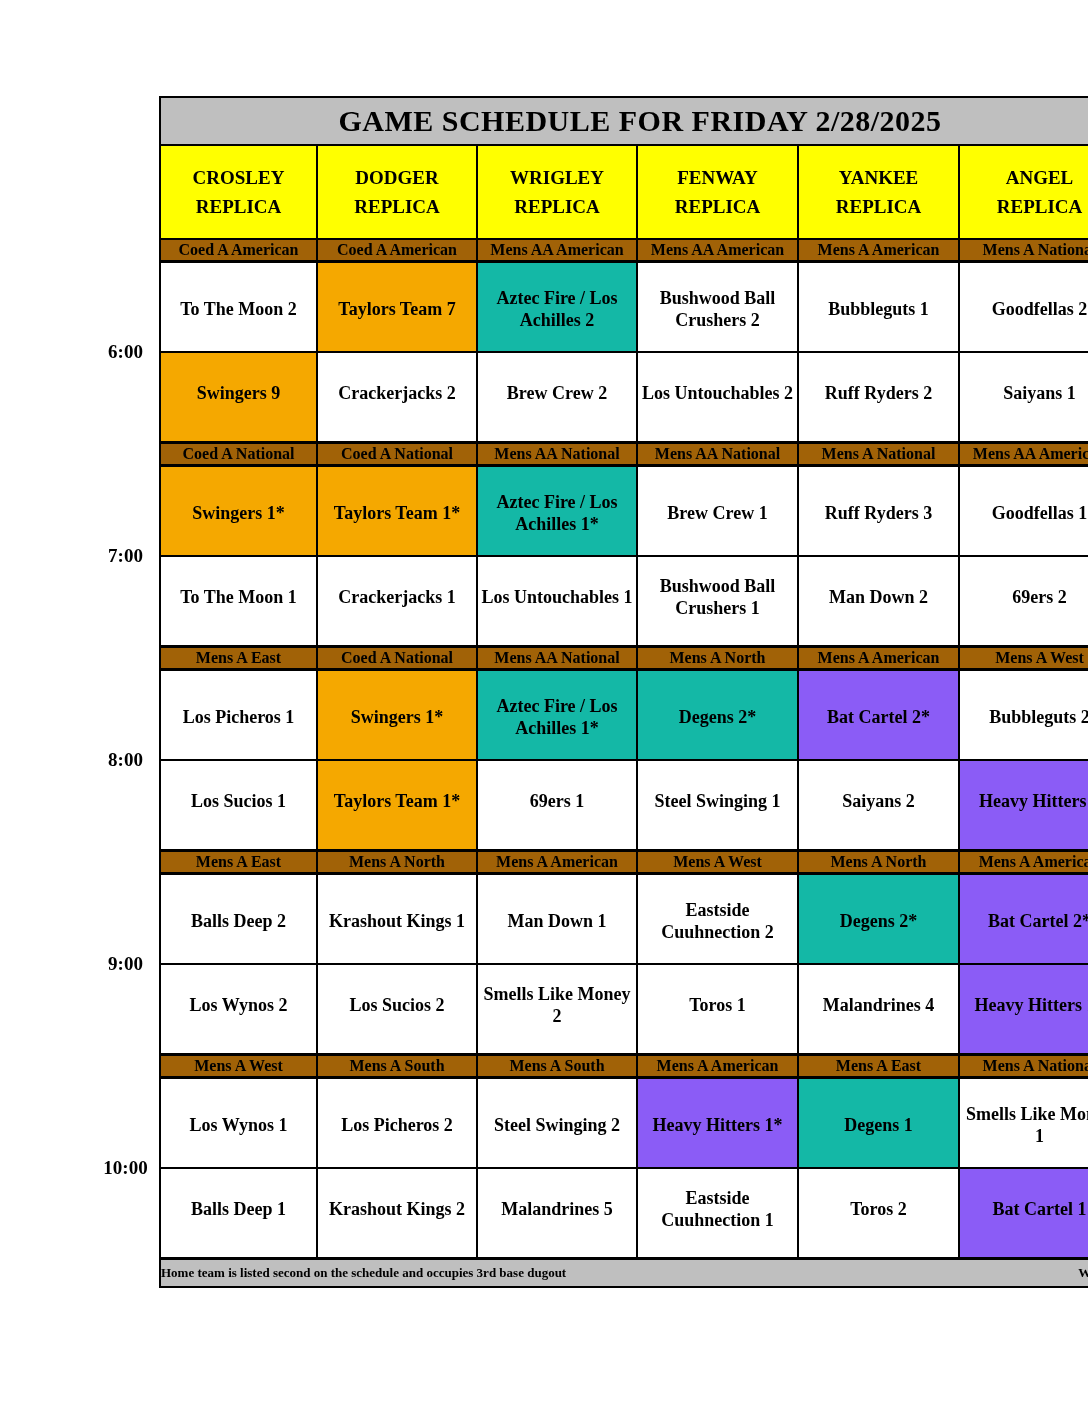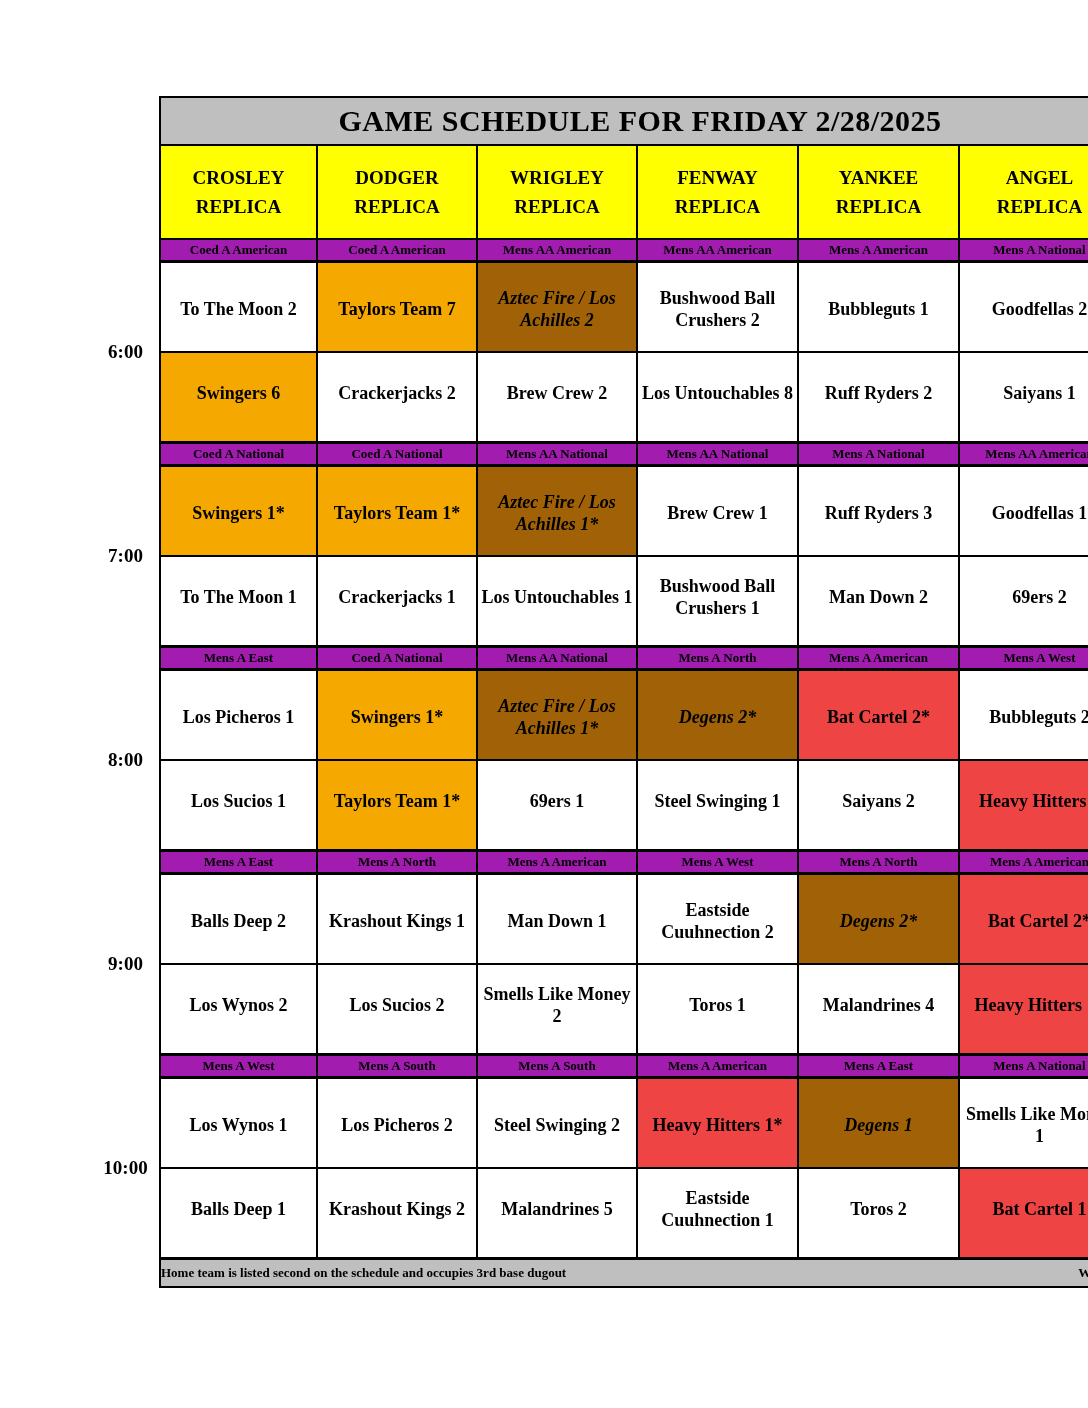--- a/index.html
+++ b/index.html
@@ -49,22 +49,22 @@
     background: #ffff00;
     font-size: 19px;
     font-weight: bold;
     height: 92px;
     line-height: 1.55;
     padding: 4px 2px;
   }
   .field-cell .ln2 { display: block; }
   
   .div-cell {
-    background: #a21caf;
-    font-size: 13px;
+    background: #a16207;
+    font-size: 16px;
     font-weight: bold;
     height: 20px;
     line-height: 20px;
     border-top: 2px solid #000 !important;
     border-bottom: 2px solid #000 !important;
     border-left: 1px solid #000;
     border-right: 1px solid #000;
   }
   
   .game-cell {
@@ -76,22 +76,22 @@
     background: #ffffff;
     border-left: 2px solid #000;
     border-right: 2px solid #000;
     border-top: none;
     border-bottom: none;
   }
   .game-cell.top { padding-top: 6px; }
   .game-cell.bottom { padding-bottom: 6px; }
   
   .hl-orange { background: #f5a800; }
-  .hl-blue   { background: #a16207; font-style: italic; }
-  .hl-yellow { background: #ef4444; }
+  .hl-blue   { background: #14b8a6; }
+  .hl-yellow { background: #8b5cf6; }
   
   .time-col {
     width: 68px;
     border: none !important;
     background: transparent;
     font-size: 19px;
     font-weight: bold;
     text-align: center;
   }
   .time-spacer {
@@ -165,24 +165,24 @@
           <tr>
             <td class="time-col" rowspan="2">6:00</td>
             <td class="game-cell top block-top ">To The Moon 2</td>
             <td class="game-cell top block-top hl-orange">Taylors Team 7</td>
             <td class="game-cell top block-top hl-blue">Aztec Fire / Los Achilles 2</td>
             <td class="game-cell top block-top ">Bushwood Ball Crushers 2</td>
             <td class="game-cell top block-top ">Bubbleguts 1</td>
             <td class="game-cell top block-top ">Goodfellas 2</td>
           </tr>
           <tr>
-            <td class="game-cell bottom block-bottom hl-orange">Swingers 6</td>
+            <td class="game-cell bottom block-bottom hl-orange">Swingers 9</td>
             <td class="game-cell bottom block-bottom ">Crackerjacks 2</td>
             <td class="game-cell bottom block-bottom ">Brew Crew 2</td>
-            <td class="game-cell bottom block-bottom ">Los Untouchables 8</td>
+            <td class="game-cell bottom block-bottom ">Los Untouchables 2</td>
             <td class="game-cell bottom block-bottom ">Ruff Ryders 2</td>
             <td class="game-cell bottom block-bottom ">Saiyans 1</td>
           </tr>
           <tr>
             <td class="time-spacer"></td>
             <td class="div-cell">Coed A National</td>
             <td class="div-cell">Coed A National</td>
             <td class="div-cell">Mens AA National</td>
             <td class="div-cell">Mens AA National</td>
             <td class="div-cell">Mens A National</td>

